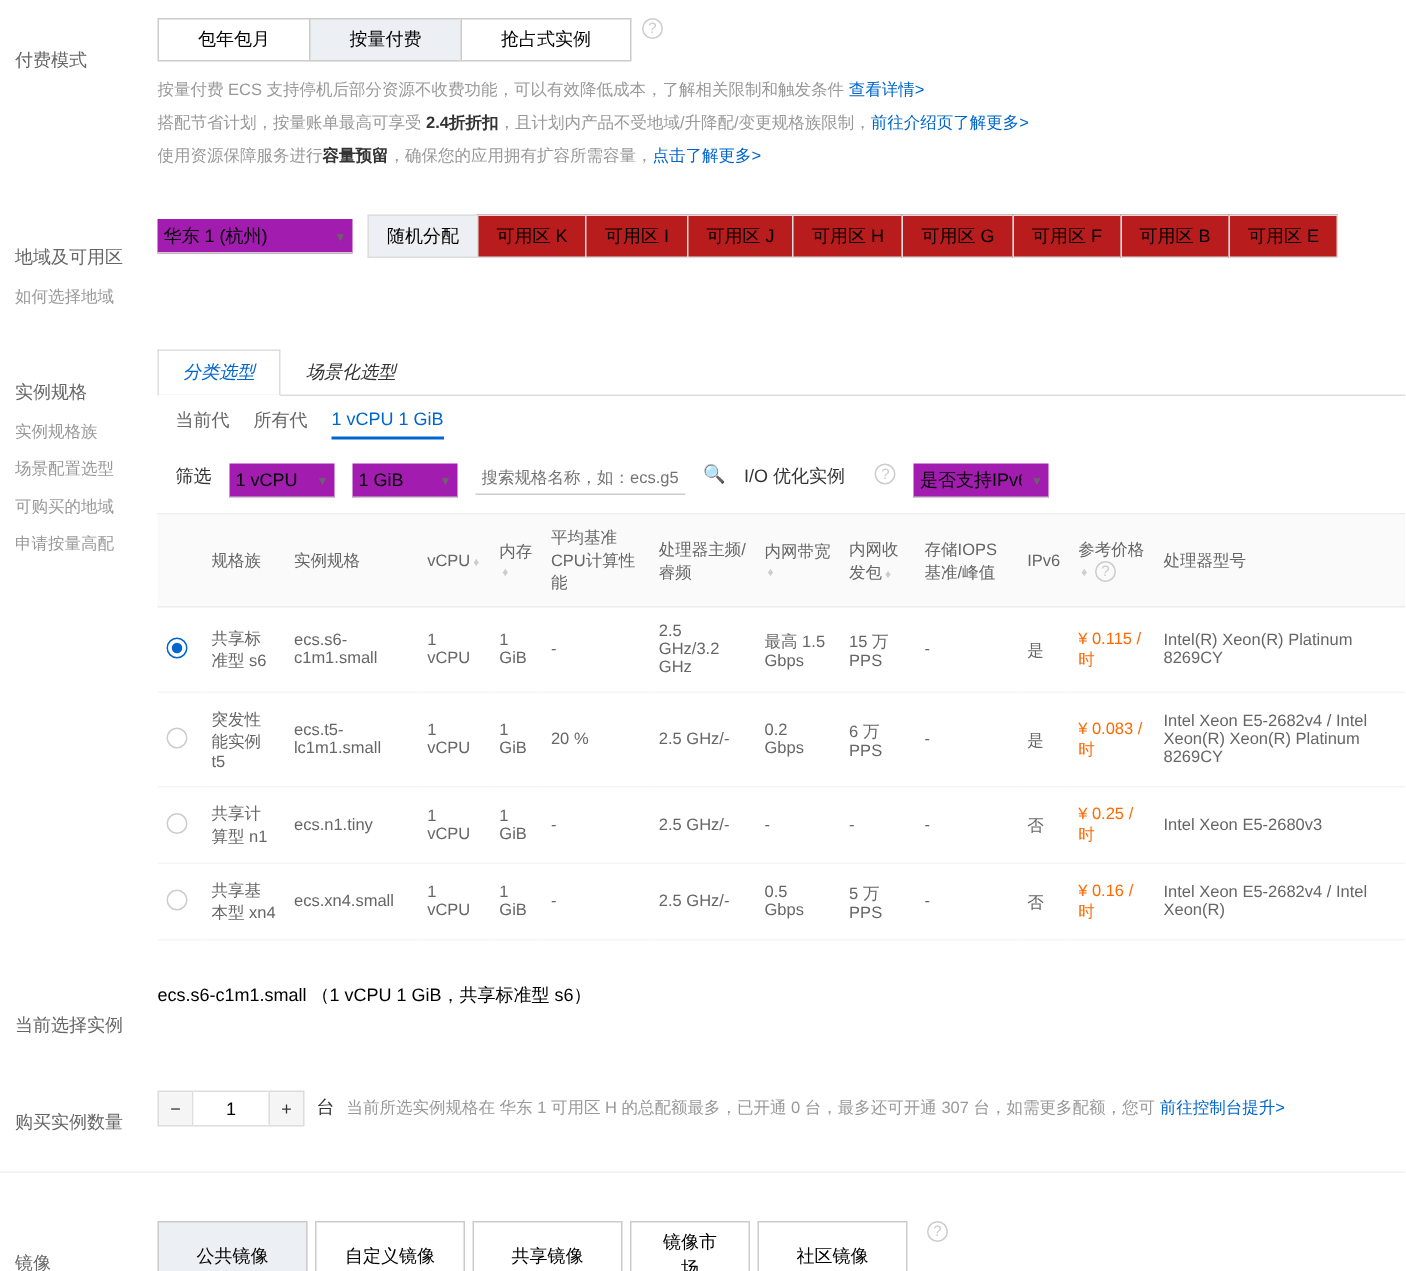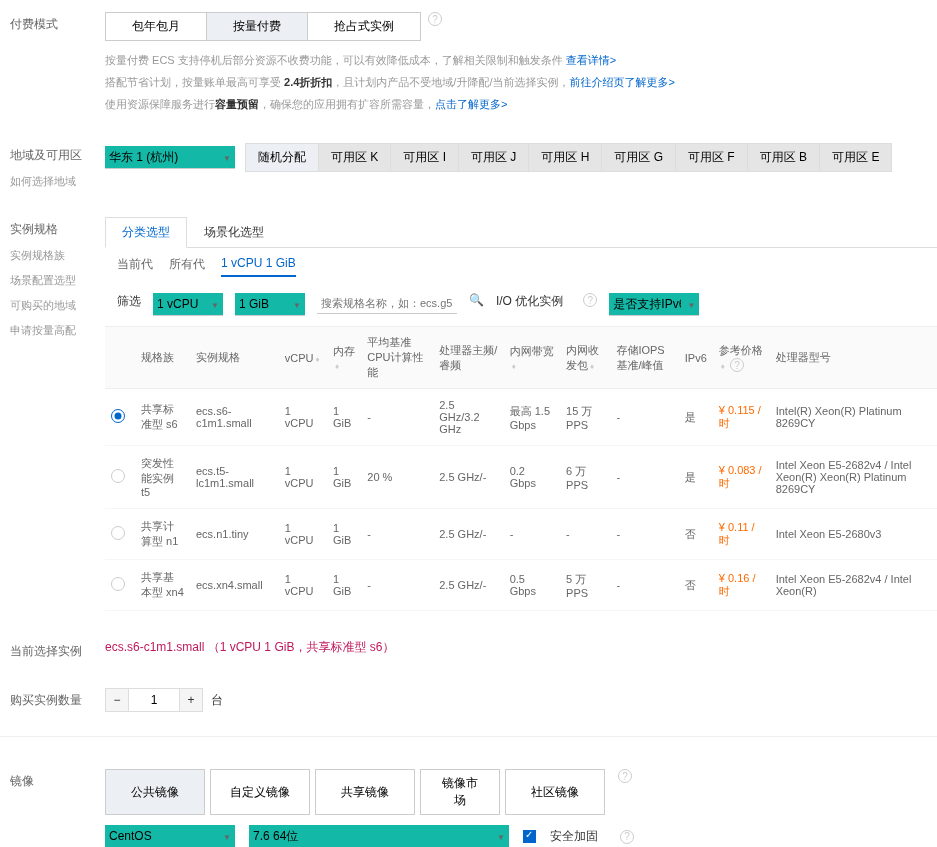--- a/index.html
+++ b/index.html
@@ -1,32 +1,32 @@
 <!DOCTYPE html>
 <html><head>
 <meta charset="utf-8">
 <style>
 * { box-sizing: border-box; margin: 0; padding: 0; }
 body { font-family: "Microsoft YaHei", Arial, sans-serif; font-size: 12px; color: #333; background: #fff; width: 937px; }
 .section { display: flex; padding: 12px 0 16px 10px; border-bottom: 0; }
-.section-label { width: 95px; color: #666; font-size: 12px; flex-shrink: 0; padding-top: 4px; }
+.section-label { width: 95px; color: #666; font-size: 12px; flex-shrink: 0; padding-top: 4px; margin-top: 16px; }
 .sub-label { color: #999; font-size: 11px; margin-top: 10px; display: block; }
 .section-content { flex: 1; }
 .btn-group { display: flex; gap: 0; margin-bottom: 8px; }
 .btn { border: 1px solid #ccc; background: #fff; padding: 5px 18px; font-size: 12px; cursor: pointer; position: relative; margin-right: -1px; }
 .btn.active { background: #eceff3; border-color: #ccc; }
 .btn.wide { padding: 5px 26px; }
 .help-icon { display: inline-flex; width: 14px; height: 14px; border: 1px solid #ccc; border-radius: 50%; font-size: 10px; color: #ccc; justify-content: center; align-items: center; margin-left: 8px; cursor: pointer; }
 .info-text { color: #999; font-size: 11px; line-height: 2; }
 .link { color: #06c; cursor: pointer; }
 .highlight { color: #333; font-weight: bold; }
-.select { border: none; border-bottom: 1px solid #ccc; padding: 4px 18px 4px 4px; background: #14b8a6; font-size: 12px; cursor: pointer; appearance: none; position: relative; }
+.select { border: none; border-bottom: 1px solid #ccc; padding: 4px 18px 4px 4px; background: #a21caf; font-size: 12px; cursor: pointer; appearance: none; position: relative; }
 .select-wrap { position: relative; display: inline-block; }
 .select-wrap::after { content: "▼"; position: absolute; right: 4px; top: 50%; transform: translateY(-50%); font-size: 8px; color: #666; pointer-events: none; }
-.tabs { display: flex; border-bottom: 1px solid #ddd; }
+.tabs { display: flex; border-bottom: 1px solid #ddd; font-style: italic; }
 .tab { padding: 6px 16px; border: 1px solid transparent; margin-bottom: -1px; cursor: pointer; font-size: 12px; }
 .tab.active { border: 1px solid #ddd; border-bottom-color: #fff; color: #06c; }
 .sub-tabs { display: flex; gap: 16px; padding: 8px 0 6px 12px; }
 .sub-tab { color: #666; cursor: pointer; font-size: 12px; padding-bottom: 4px; }
 .sub-tab.active { color: #06c; border-bottom: 2px solid #06c; }
 .filter-row { display: flex; align-items: flex-start; gap: 12px; padding: 10px 0 10px 12px; flex-wrap: wrap; }
 .search-box { border: none; border-bottom: 1px solid #ccc; padding: 4px; width: 140px; font-size: 11px; }
 table { width: 100%; border-collapse: collapse; font-size: 11px; }
 th { text-align: left; padding: 8px 6px; color: #666; font-weight: normal; background: #fafafa; border-top: 1px solid #eee; border-bottom: 1px solid #eee; }
 td { padding: 10px 6px; color: #666; border-bottom: 1px solid #f5f5f5; vertical-align: middle; }
@@ -35,37 +35,37 @@
 .radio.checked::after { content: ""; position: absolute; width: 7px; height: 7px; background: #06c; border-radius: 50%; top: 50%; left: 50%; transform: translate(-50%, -50%); }
 .price { color: #ff6a00; }
 .sort-icon { font-size: 8px; color: #ccc; margin-left: 2px; }
 .stepper { display: inline-flex; align-items: center; }
 .stepper-btn { width: 24px; height: 24px; border: 1px solid #ddd; background: #f5f5f5; cursor: pointer; display: flex; align-items: center; justify-content: center; }
 .stepper-input { width: 50px; height: 24px; border: 1px solid #ddd; border-left: none; border-right: none; text-align: center; font-size: 12px; }
 .checkbox { width: 13px; height: 13px; border: 1px solid #999; display: inline-block; cursor: pointer; position: relative; vertical-align: middle; }
 .checkbox.checked { background: #06c; border-color: #06c; }
 .checkbox.checked::after { content: "✓"; color: #fff; position: absolute; font-size: 10px; top: -2px; left: 1px; }
 .region-btns { display: flex; flex-wrap: wrap; gap: 0; }
-.region-btn { border: 1px solid #ddd; background: #e5e5e5; padding: 5px 12px; font-size: 12px; cursor: pointer; margin-right: -1px; }
+.region-btn { border: 1px solid #ddd; background: #b91c1c; padding: 5px 12px; font-size: 12px; cursor: pointer; margin-right: -1px; }
 .region-btn.active { background: #eceff3; }
 </style>
 </head>
 <body>
 
 <div class="section">
   <div class="section-label">付费模式</div>
   <div class="section-content">
     <div class="btn-group">
       <button class="btn wide" style="position:relative">包年包月</button>
       <button class="btn wide active">按量付费</button>
       <button class="btn wide">抢占式实例</button>
       <span class="help-icon">?</span>
     </div>
     <div class="info-text"><span>按量付费 ECS 支持停机后部分资源不收费功能，可以有效降低成本，了解相关限制和触发条件 </span><span class="link">查看详情&gt;</span></div>
-    <div class="info-text"><span>搭配节省计划，按量账单最高可享受 </span><span class="highlight">2.4折折扣</span><span>，且计划内产品不受地域/升降配/当前选择实例，</span><span class="link">前往介绍页了解更多&gt;</span></div>
+    <div class="info-text"><span>搭配节省计划，按量账单最高可享受 </span><span class="highlight">2.4折折扣</span><span>，且计划内产品不受地域/升降配/变更规格族限制，</span><span class="link">前往介绍页了解更多&gt;</span></div>
     <div class="info-text"><span>使用资源保障服务进行</span><span class="highlight">容量预留</span><span>，确保您的应用拥有扩容所需容量，</span><span class="link">点击了解更多&gt;</span></div>
   </div>
 </div>
 
 <div class="section">
   <div class="section-label">
     <span>地域及可用区</span>
     <span class="sub-label">如何选择地域</span>
   </div>
   <div class="section-content">
@@ -168,21 +168,21 @@
   <td>共享计算型 n1</td>
   <td>ecs.n1.tiny</td>
   <td>1 vCPU</td>
   <td>1 GiB</td>
   <td>-</td>
   <td>2.5 GHz/-</td>
   <td>-</td>
   <td>-</td>
   <td>-</td>
   <td>否</td>
-  <td><span class="price">¥ 0.11 /时</span></td>
+  <td><span class="price">¥ 0.25 /时</span></td>
   <td>Intel Xeon E5-2680v3</td>
           </tr>
           <tr>
             <td><span class="radio "></span></td>
   <td>共享基本型 xn4</td>
   <td>ecs.xn4.small</td>
   <td>1 vCPU</td>
   <td>1 GiB</td>
   <td>-</td>
   <td>2.5 GHz/-</td>
@@ -193,32 +193,33 @@
   <td><span class="price">¥ 0.16 /时</span></td>
   <td>Intel Xeon E5-2682v4 / Intel Xeon(R)</td>
           </tr>
         </tbody>
     </table>
   </div>
 </div>
 
 <div class="section">
   <div class="section-label">当前选择实例</div>
-  <div class="section-content" style="color:#be185d">ecs.s6-c1m1.small （1 vCPU 1 GiB，共享标准型 s6）</div>
+  <div class="section-content" style="color:#000000">ecs.s6-c1m1.small （1 vCPU 1 GiB，共享标准型 s6）</div>
 </div>
 
 <div class="section">
   <div class="section-label">购买实例数量</div>
   <div class="section-content" style="display:flex;align-items:center;gap:8px;flex-wrap:wrap">
     <div class="stepper">
       <div class="stepper-btn">−</div>
       <input class="stepper-input" value="1" style="">
       <div class="stepper-btn">+</div>
     </div>
     <span>台</span>
+    <span class="info-text"><span>当前所选实例规格在 华东 1 可用区 H 的总配额最多，已开通 0 台，最多还可开通 307 台，如需更多配额，您可 </span><span class="link">前往控制台提升&gt;</span></span>
   </div>
 </div>
 
 <div class="section" style="border-top:1px solid #f0f0f0;margin-top:8px;padding-top:32px">
   <div class="section-label">镜像</div>
   <div class="section-content">
     <div class="btn-group" style="gap:6px">
       <button class="btn active" style="width:100px">公共镜像</button>
       <button class="btn" style="width:100px">自定义镜像</button>
       <button class="btn" style="width:100px">共享镜像</button>

